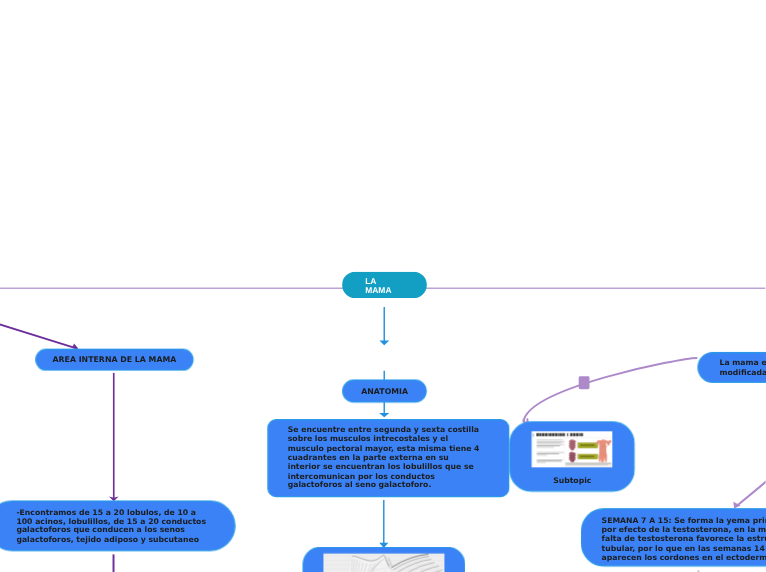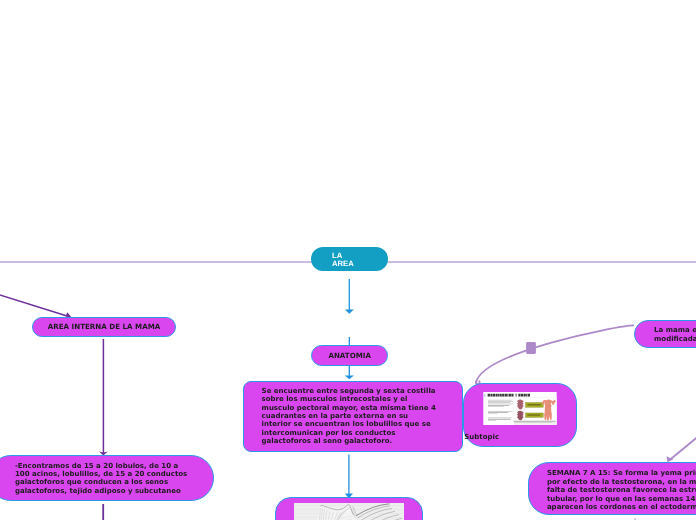--- a/index.html
+++ b/index.html
@@ -3,21 +3,21 @@
 <meta charset="utf-8">
 <style>
   html,body{margin:0;padding:0;}
   body{width:696px;height:520px;background:#ffffff;overflow:hidden;position:relative;
        font-family:"DejaVu Sans",sans-serif;
        -webkit-font-smoothing:antialiased;text-rendering:geometricPrecision;}
   .node,.lbl,.para,.sub-lbl,.root{transform:translateZ(0);}
   .canvas{position:absolute;left:0;top:0;width:696px;height:520px;overflow:hidden;}
   svg.links{position:absolute;left:0;top:0;width:696px;height:520px;pointer-events:none;}
 
-  .node{position:absolute;box-sizing:border-box;background:#d946ef;
+  .node{position:absolute;box-sizing:border-box;background:#3b82f6;
         border:1.5px solid #2a9ae8;display:flex;align-items:center;justify-content:center;}
   .pill{border-radius:999px;}
 
   .root{background:#139fc3;border:none;border-radius:999px;color:#ffffff;
         font-family:"Liberation Sans",sans-serif;
         font-weight:bold;font-size:7.7px;line-height:8.25px;
         text-align:left;justify-content:flex-start;padding-left:21.2px;padding-top:2.8px;}
 
   .lbl{font-weight:bold;color:#1c1c1c;font-size:7.1px;white-space:nowrap;letter-spacing:0.02px;}
   .para{font-weight:bold;color:#1c1c1c;font-size:7px;line-height:8.32px;text-align:left;
@@ -56,21 +56,21 @@
     <rect x="526.1" y="342.1" width="9.8" height="11.8" rx="1.3" fill="#ad89ca"></rect>
 
     <path d="M 635 518.5 L 635 521" stroke="#c7b0dd" stroke-width="1.6" fill="none"></path>
     <path d="M 724 415 L 670.2 459.5" stroke="#ad89ca" stroke-width="1.9" fill="none"></path>
     <path d="M 666.6 456.2 L 667.4 462.2 L 673.3 459.6 Z" fill="#ad89ca"></path>
   </svg>
 
   <div class="node root" style="left:310.8px;top:246.8px;width:77px;height:24px;">
     <div>
       <div>LA</div>
-      <div>AREA</div>
+      <div>MAMA</div>
     </div>
   </div>
 
   <div class="node pill" style="left:311.2px;top:312.9px;width:77px;height:20.8px;margin-top:32px;">
     <span class="lbl">ANATOMIA</span>
   </div>
 
   <div class="node pill" style="left:32.4px;top:316.7px;width:143.2px;height:20.4px;">
     <span class="lbl">AREA INTERNA DE LA MAMA</span>
   </div>
@@ -158,21 +158,21 @@
       <path d="M142.5 17.5 q2.4 -1.9 4.6 -0.4 l-0.4 3.2 -2.4 2.4 -2.2 -0.8 -0.6 -2.6 z" fill="#e88f7a"></path>
       <path d="M124.6 20.3 q-1.8 1.9 -1.5 4.7 l1.7 1.9 1.5 -1.5 -0.5 -3.8 z" fill="#e07f6c" opacity=".45"></path>
       <path d="M142.4 20.3 q1.8 1.9 1.5 4.7 l-1.7 1.9 -1.5 -1.5 0.5 -3.8 z" fill="#e07f6c" opacity=".45"></path>
       <path d="M129 26 q6 2.1 10.8 0 l0 3 q-5.2 2.3 -10.8 0 z" fill="#dd7f6b" opacity=".4"></path>
       <path d="M129.4 41.8 q5.6 1.9 10.2 0 l0 1.9 q-4.7 1.9 -10.2 0 z" fill="#dd7f6b" opacity=".3"></path>
       <g fill="#8d8d8d">
         <rect x="62.6" y="58.6" width="84" height="1.6" opacity=".8"></rect>
         <rect x="62.6" y="61.6" width="78" height="1.2" opacity=".45"></rect>
       </g>
     </svg>
-    <span class="sub-lbl" style="position:absolute;left:0;right:0;top:49.3px;">Subtopic</span>
+    <span class="sub-lbl" style="position:absolute;left:0;right:0;top:49.3px;text-align:center;">Subtopic</span>
   </div>
 
   <div class="node" style="left:633.9px;top:319.7px;width:110px;height:28.7px;border-radius:15px;justify-content:flex-start;padding-left:19.2px;padding-top:1.2px;">
     <span class="para">La mama es una glandula sudoripara
 modificada</span>
   </div>
 
   <div class="node" style="left:528.3px;top:461.6px;width:220px;height:53.6px;border-radius:21px;justify-content:flex-start;padding-left:17.6px;padding-top:3.8px;">
     <span class="para lh85">SEMANA 7 A 15: Se forma la yema primaria
 por efecto de la testosterona, en la mujer la

